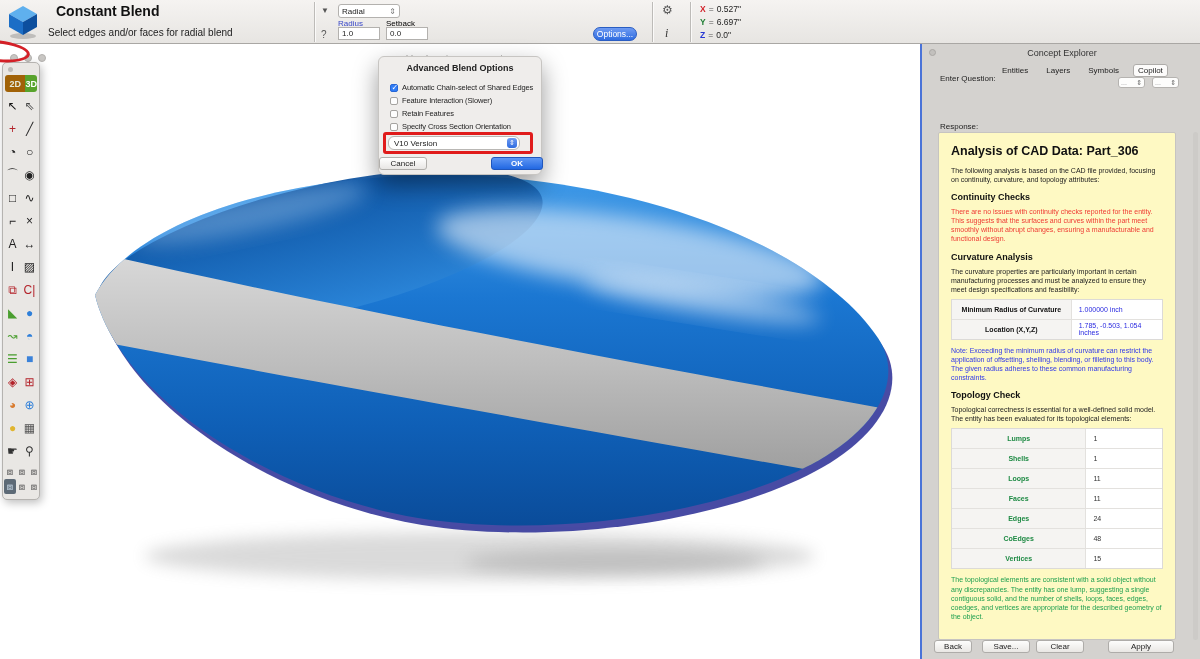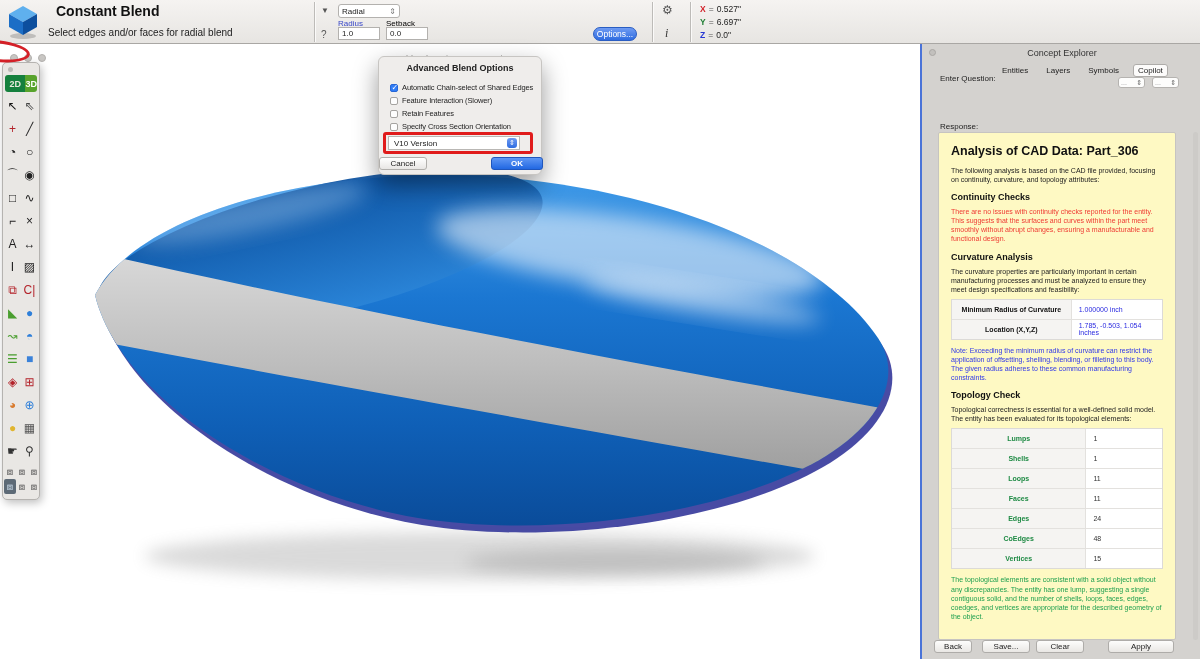--- a/index.html
+++ b/index.html
@@ -45,21 +45,21 @@
   .dot { position:absolute; width:8px; height:8px; border-radius:50%; background:#c9c7c4; border:1px solid #b3b1ae; top:4px; }
   .win-title { position:absolute; left:0; right:0; top:4px; text-align:center; font-size:9px; color:#9a9896; }
   .model-svg { position:absolute; left:0; top:0; width:920px; height:615px; }
 
   
   .palette { position:absolute; left:2px; top:62px; width:38px; height:438px; background:#e9e7e4;
              border:1px solid #b5b3b0; border-radius:5px; box-shadow:2px 3px 8px rgba(0,0,0,.25); z-index:20; }
   .palette .grip-dot { position:absolute; left:5px; top:4px; width:5px; height:5px; border-radius:50%; background:#bdbbb8; }
   .mode-row { position:absolute; left:2px; top:12px; width:32px; height:17px; display:flex;
               border-radius:3px; overflow:hidden; font-size:9px; font-weight:bold; cursor:pointer; }
-  .mode-2d { width:40px; background:#15803d; color:#e4e8da; display:flex; align-items:center; justify-content:center; }
+  .mode-2d { width:40px; background:#a16207; color:#e4e8da; display:flex; align-items:center; justify-content:center; }
   .mode-3d { width:16px; background:#58a32c; color:#fff; display:flex; align-items:center; justify-content:center; }
   .tool-grid { position:absolute; left:1px; top:31px; width:34px; display:grid;
                grid-template-columns:17px 17px; }
   .tool-cell { width:17px; height:23px; display:flex; align-items:center; justify-content:center;
                font-size:12px; cursor:pointer; }
   .cube-grid { position:absolute; left:1px; top:401px; width:36px; display:grid; grid-template-columns:12px 12px 12px; }
   .cube-cell { width:12px; height:15px; display:flex; align-items:center; justify-content:center;
                font-size:10px; color:#444; cursor:pointer; border-radius:2px; }
   .cube-cell.on { background:#5d6a76; color:#cfe0ef; }
 
@@ -68,21 +68,21 @@
             border:1px solid #c7c5c2; border-radius:6px; box-shadow:0 10px 24px rgba(0,0,0,.4); z-index:40; }
   .dialog-title { text-align:center; font-size:9px; font-weight:bold; color:#222; margin-top:6px; }
   .cb-list { position:absolute; left:11px; top:24px; }
   .cb-row { display:flex; align-items:center; gap:4px; height:13px; cursor:pointer; }
   .cb-box { width:8px; height:8px; border:1px solid #a5a3a0; border-radius:2px; background:#fdfdfd; position:relative; flex:0 0 8px; }
   .cb-box.on { background:#2f7cf6; border-color:#2767d6; }
   .cb-box.on::after { content:"✓"; position:absolute; left:0.5px; top:-2px; color:#fff; font-size:8px; }
   .cb-label { font-size:7.5px; color:#222; white-space:nowrap; letter-spacing:-0.1px; }
   .red-box { position:absolute; left:4px; top:75px; width:150px; height:22px; border:3px solid #e01b1b; border-radius:3px; }
   .ver-select { position:absolute; left:9px; top:79px; width:132px; height:14px; background:#fff;
-                border:1px solid #b9b7b4; border-radius:0; display:flex; align-items:center;
+                border:1px solid #b9b7b4; border-radius:6px; display:flex; align-items:center;
                 justify-content:space-between; padding:0 2px 0 5px; cursor:pointer; }
   .ver-select .txt { font-size:8px; color:#222; }
   .ver-select .blue-step { width:10px; height:10px; border-radius:3px; background:linear-gradient(#6f9bf2,#2f6ce0);
                 color:#fff; font-size:7px; display:flex; align-items:center; justify-content:center; }
   .dlg-buttons { position:absolute; left:0; top:100px; width:164px; display:flex; justify-content:space-between; }
   .btn-plain { width:48px; height:13px; background:linear-gradient(#fff,#e8e6e4); border:1px solid #b1afac;
                border-radius:3px; font-size:8px; color:#222; display:flex; align-items:center; justify-content:center; cursor:pointer; }
   .btn-primary { width:52px; height:13px; background:linear-gradient(#5e96f4,#2268e2); border:1px solid #1f56bd;
                border-radius:3px; font-size:8px; color:#fff; font-weight:bold; display:flex; align-items:center; justify-content:center; cursor:pointer; }
 

